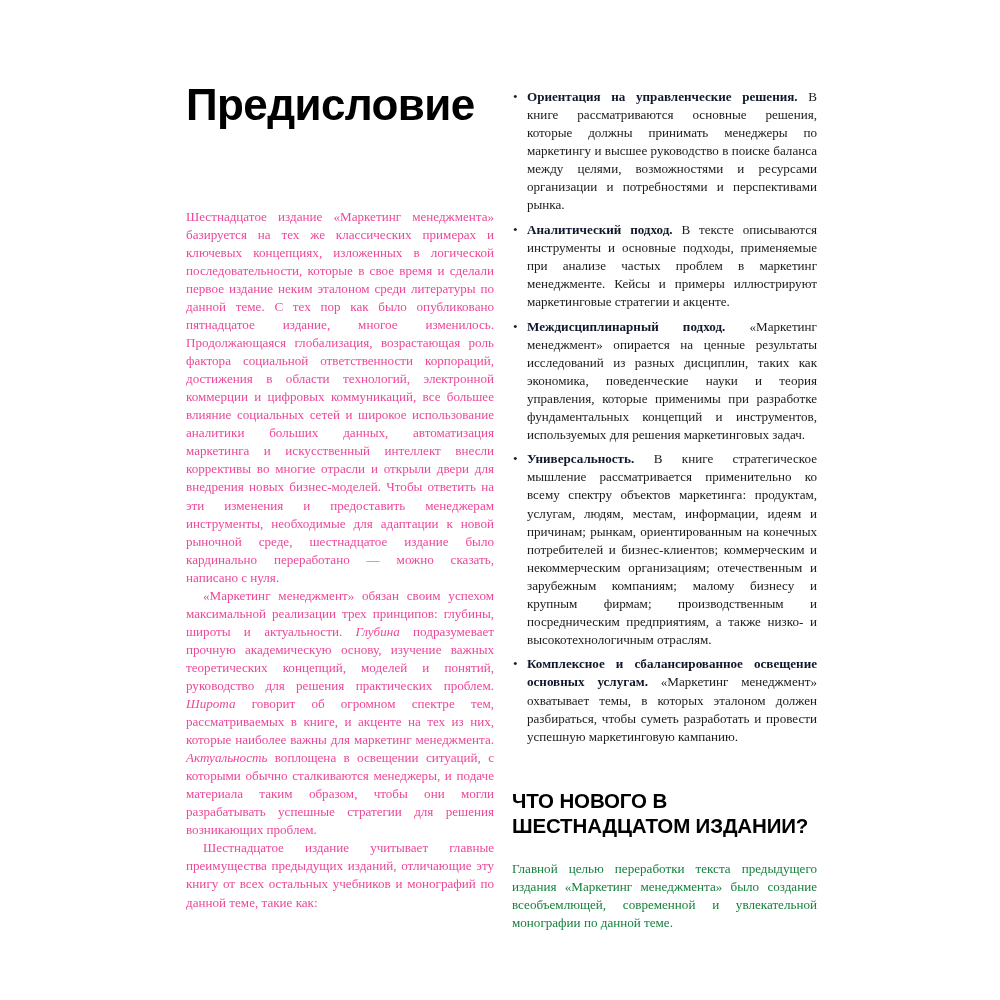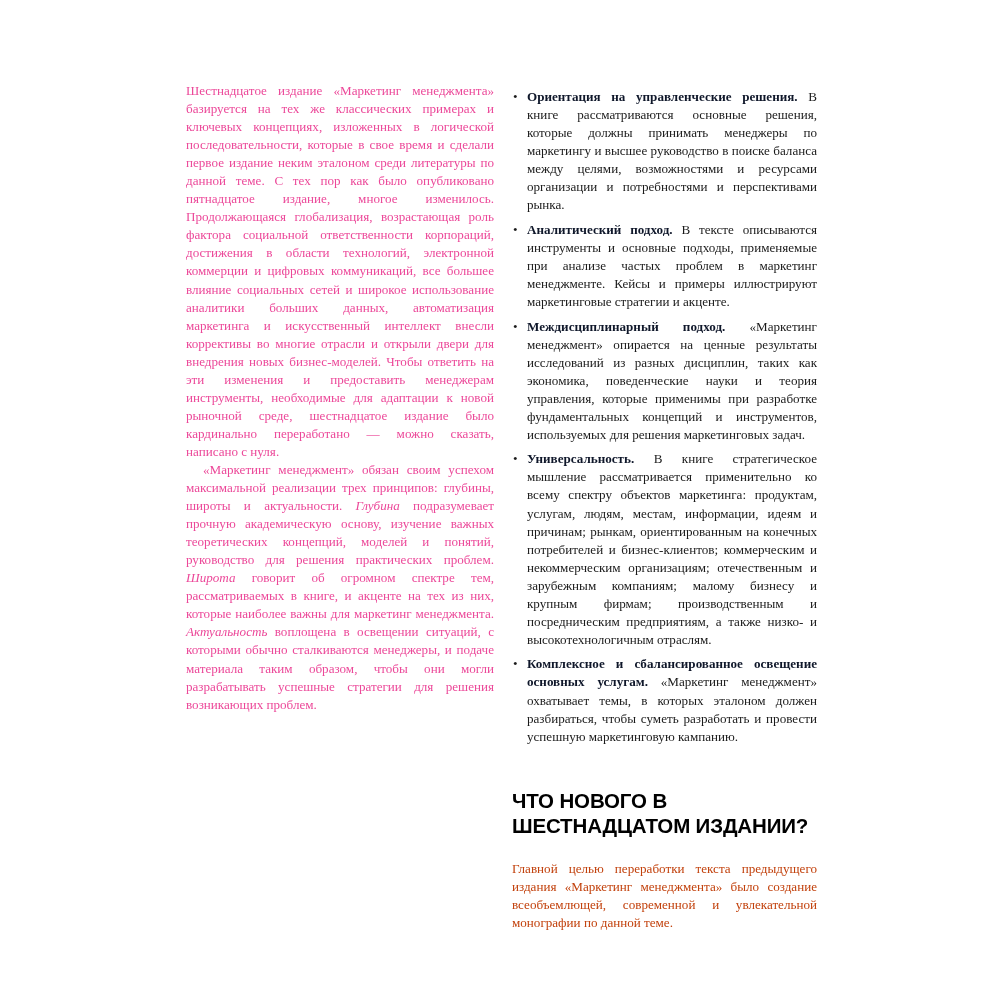--- a/index.html
+++ b/index.html
@@ -112,35 +112,37 @@
   }
 
   .closing-p {
     font-size: 13.1px;
     line-height: 18.05px;
     text-align: justify;
     text-justify: inter-word;
     margin: 0;
     hyphens: auto;
     -webkit-hyphens: auto;
-    color: #c2410c;
+    color: #15803d;
   }
 </style>
 </head>
 <body>
 
 <div class="page">
 
   <div class="col-left">
 
+    <h1 class="chapter-title">Предисловие</h1>
 
     <p class="body-p"><span>Шестнадцатое издание «Маркетинг менеджмента» базируется на тех же классических примерах и ключевых концепциях, изложенных в логической последовательности, которые в свое время и сделали первое издание неким эталоном среди литературы по данной теме. С тех пор как было опубликовано пятнадцатое издание, многое изменилось. Продолжающаяся глобализация, возрастающая роль фактора социальной ответственности корпораций, достижения в области технологий, электронной коммерции и цифровых коммуникаций, все большее влияние социальных сетей и широкое использование аналитики больших данных, автоматизация маркетинга и искусственный интеллект внесли коррективы во многие отрасли и открыли двери для внедрения новых бизнес-моделей. Чтобы ответить на эти изменения и предоставить менеджерам инструменты, необходимые для адаптации к новой рыночной среде, шестнадцатое издание было кардинально переработано — можно сказать, написано с нуля.</span></p>
 
     <p class="body-p"><span>«Маркетинг менеджмент» обязан своим успехом максимальной реализации трех принципов: глубины, широты и актуальности. </span><em class="ital">Глубина</em><span> подразумевает прочную академическую основу, изучение важных теоретических концепций, моделей и понятий, руководство для решения практических проблем. </span><em class="ital">Широта</em><span> говорит об огромном спектре тем, рассматриваемых в книге, и акценте на тех из них, которые наиболее важны для маркетинг менеджмента. </span><em class="ital">Актуальность</em><span> воплощена в освещении ситуаций, с которыми обычно сталкиваются менеджеры, и подаче материала таким образом, чтобы они могли разрабатывать успешные стратегии для решения возникающих проблем.</span></p>
 
+    <p class="body-p"><span>Шестнадцатое издание учитывает главные преимущества предыдущих изданий, отличающие эту книгу от всех остальных учебников и монографий по данной теме, такие как:</span></p>
 
   </div>
 
   <div class="col-right">
 
     <ul class="bullet-list">
         <li class="bullet-item"><span class="bullet-marker">•</span><span class="bullet-lead">Ориентация на управленческие решения.</span><span> В книге рассматриваются основные решения, которые должны принимать менеджеры по маркетингу и высшее руководство в поиске баланса между целями, возможностями и ресурсами организации и потребностями и перспективами рынка.</span></li>
         <li class="bullet-item"><span class="bullet-marker">•</span><span class="bullet-lead">Аналитический подход.</span><span> В тексте описываются инструменты и основные подходы, применяемые при анализе частых проблем в маркетинг менеджменте. Кейсы и примеры иллюстрируют маркетинговые стратегии и акценте.</span></li>
         <li class="bullet-item"><span class="bullet-marker">•</span><span class="bullet-lead">Междисциплинарный подход.</span><span> «Маркетинг менеджмент» опирается на ценные результаты исследований из разных дисциплин, таких как экономика, поведенческие науки и теория управления, которые применимы при разработке фундаментальных концепций и инструментов, используемых для решения маркетинговых задач.</span></li>
         <li class="bullet-item"><span class="bullet-marker">•</span><span class="bullet-lead">Универсальность.</span><span> В книге стратегическое мышление рассматривается применительно ко всему спектру объектов маркетинга: продуктам, услугам, людям, местам, информации, идеям и причинам; рынкам, ориентированным на конечных потребителей и бизнес-клиентов; коммерческим и некоммерческим организациям; отечественным и зарубежным компаниям; малому бизнесу и крупным фирмам; производственным и посредническим предприятиям, а также низко- и высокотехнологичным отраслям.</span></li>

